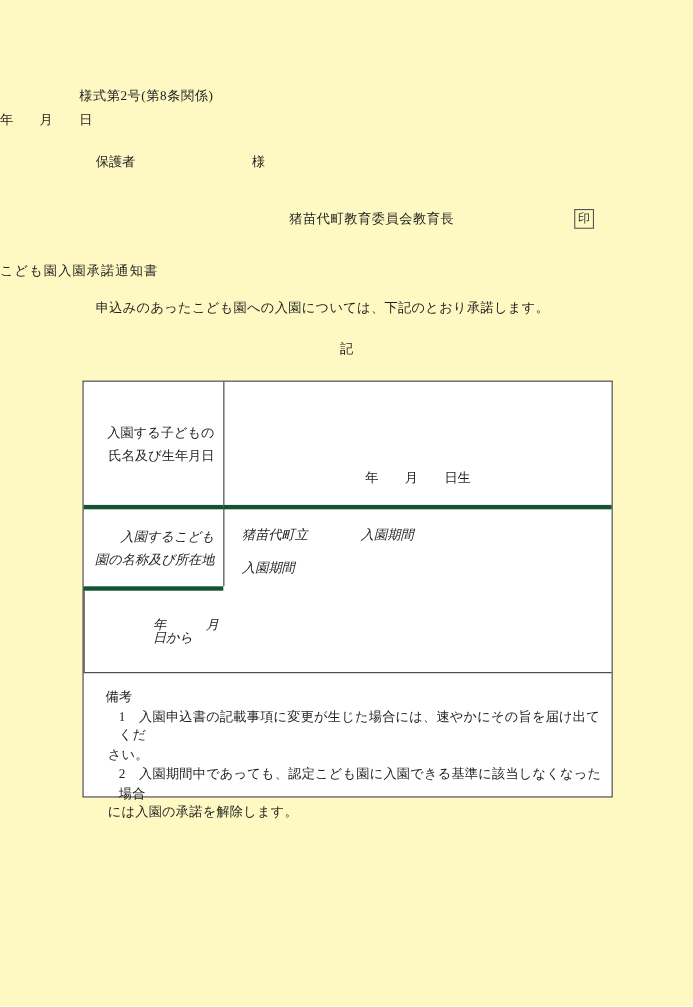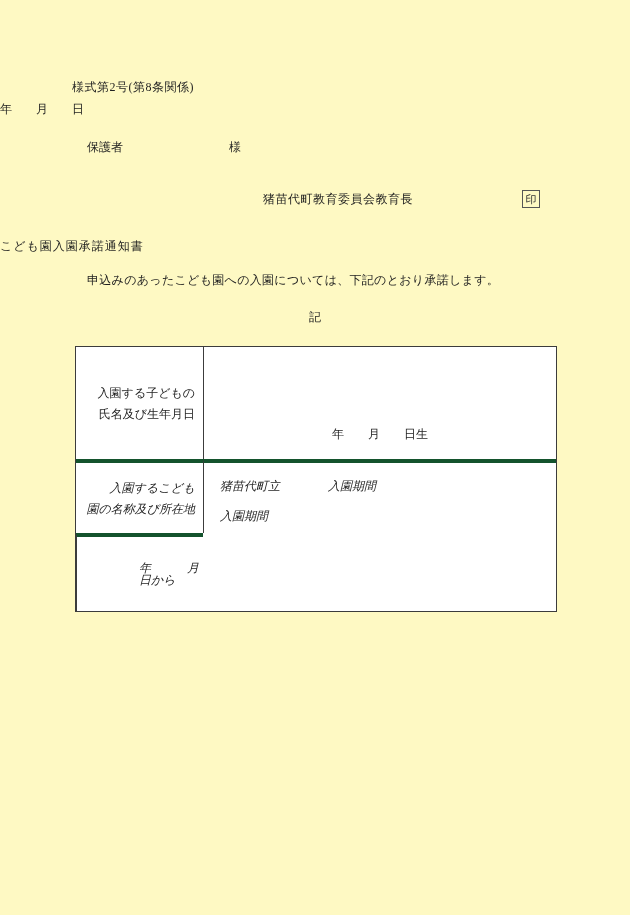--- a/index.html
+++ b/index.html
@@ -127,16 +127,23 @@
         <div>入園期間</div>
       </div>
     </div>
 
     <div class="cell value r3 row2">
       <div class="period-value">
         <div>年　　　月　　　　日から</div>
       </div>
     </div>
 
+    <div class="remarks">
+      <div>備考</div>
+      <div class="remark-line first">1　入園申込書の記載事項に変更が生じた場合には、速やかにその旨を届け出てくだ</div>
+      <div class="remark-line cont">さい。</div>
+      <div class="remark-line first">2　入園期間中であっても、認定こども園に入園できる基準に該当しなくなった場合</div>
+      <div class="remark-line cont">には入園の承諾を解除します。</div>
+    </div>
 
   </div>
 
 </div>
 
 </body></html>

